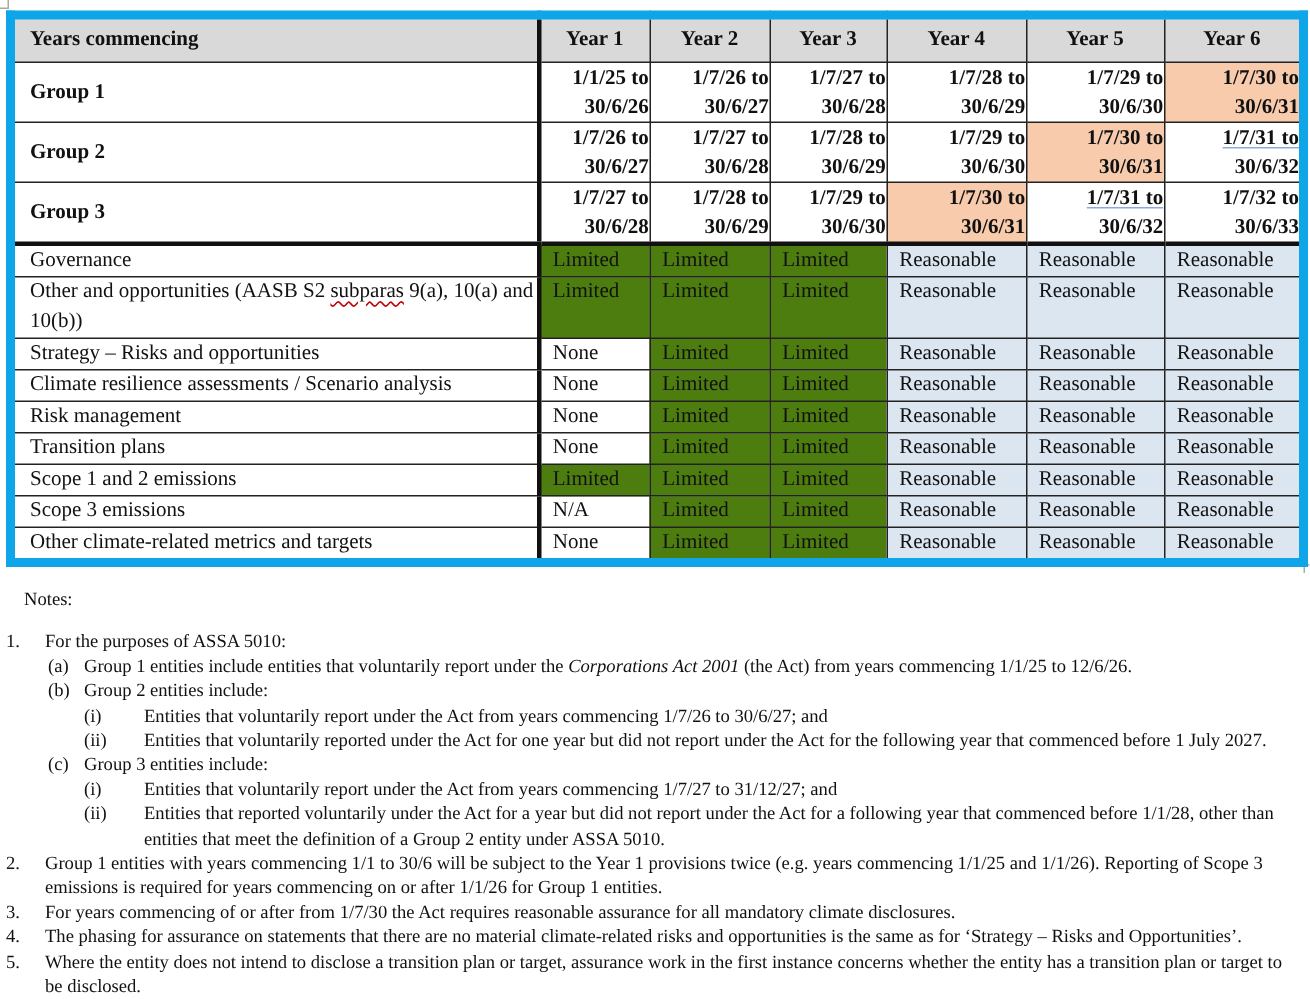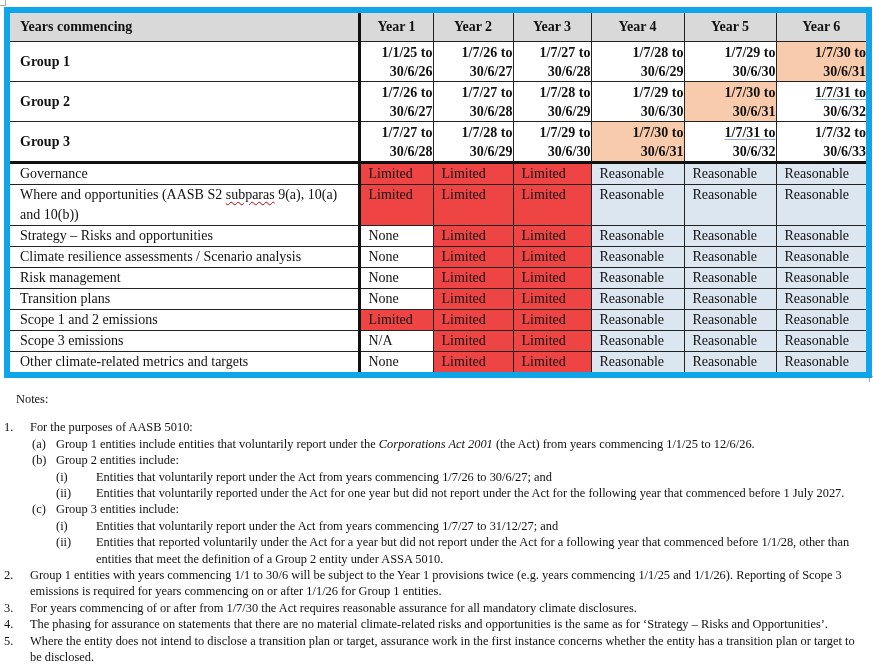--- a/index.html
+++ b/index.html
@@ -22,21 +22,21 @@
     table.main td.sep-left, table.main th.sep-left { border-left: 3px solid #111; }
     tr.head th { background: #d9d9d9; font-weight: bold; height: 28px; text-align: center; }
     tr.head th.first { text-align: left; padding-left: 10px; }
     tr.group td { height: 39px; font-weight: bold; text-align: right; line-height: 19px; background: #fff; }
     tr.group td.first { text-align: left; padding-left: 10px; }
     tr.group.last td { border-bottom: 3px solid #111; }
     tr.group td.hl { background: #f8cbad; }
     tr.item td { text-align: left; padding-left: 8px; height: 19px; vertical-align: top; }
     tr.item td.first { padding-left: 10px; }
     tr.item.tall td { height: 38px; }
-    td.lim { background: #ef4444; }
+    td.lim { background: #4d7c0f; }
     td.rea { background: #dce6f1; }
     td.none { background: #ffffff; }
     .sq { text-decoration: underline wavy #c00000; text-decoration-thickness: 1px; text-underline-offset: 2px; }
     .bl { text-decoration: underline #8eaadb; text-underline-offset: 2px; }
 
     .notes { position: absolute; left: 4px; top: 379px; width: 860px; font-size: 12.4px; line-height: 16.4px;
              font-family: "Liberation Serif", "DejaVu Serif", serif; }
     .notes .title { margin: 12px; }
     .n1 { position: relative; padding-left: 26px; }
     .n1 .num { position: absolute; left: 0; top: 0; }
@@ -108,21 +108,21 @@
     <td class="first">Governance</td>
     <td class="sep-left lim">Limited</td>
     <td class="lim">Limited</td>
     <td class="lim">Limited</td>
     <td class="rea">Reasonable</td>
     <td class="rea">Reasonable</td>
     <td class="rea">Reasonable</td>
   </tr>
 
   <tr class="item tall">
-    <td class="first"><span>Where and opportunities (AASB S2 </span><span class="sq">subparas</span><span> 9(a), 10(a) and 10(b))</span></td>
+    <td class="first"><span>Other and opportunities (AASB S2 </span><span class="sq">subparas</span><span> 9(a), 10(a) and 10(b))</span></td>
     <td class="sep-left lim">Limited</td>
     <td class="lim">Limited</td>
     <td class="lim">Limited</td>
     <td class="rea">Reasonable</td>
     <td class="rea">Reasonable</td>
     <td class="rea">Reasonable</td>
   </tr>
 
   <tr class="item">
     <td class="first">Strategy – Risks and opportunities</td>
@@ -194,21 +194,21 @@
     <td class="rea">Reasonable</td>
   </tr>
 </tbody>
   </table>
 
 <div class="notes">
   <div class="title">Notes:</div>
 
   <div class="n1">
     <span class="num">1.</span>
-    <div>For the purposes of AASB 5010:</div>
+    <div>For the purposes of ASSA 5010:</div>
 
     <div class="n2 lvl2">
       <span class="num">(a)</span>
       <div><span>Group 1 entities include entities that voluntarily report under the </span><em>Corporations Act 2001</em><span> (the Act) from years commencing 1/1/25 to 12/6/26.</span></div>
     </div>
 
     <div class="n2 lvl2">
       <span class="num">(b)</span>
       <div>Group 2 entities include:</div>
       <div class="n3">

